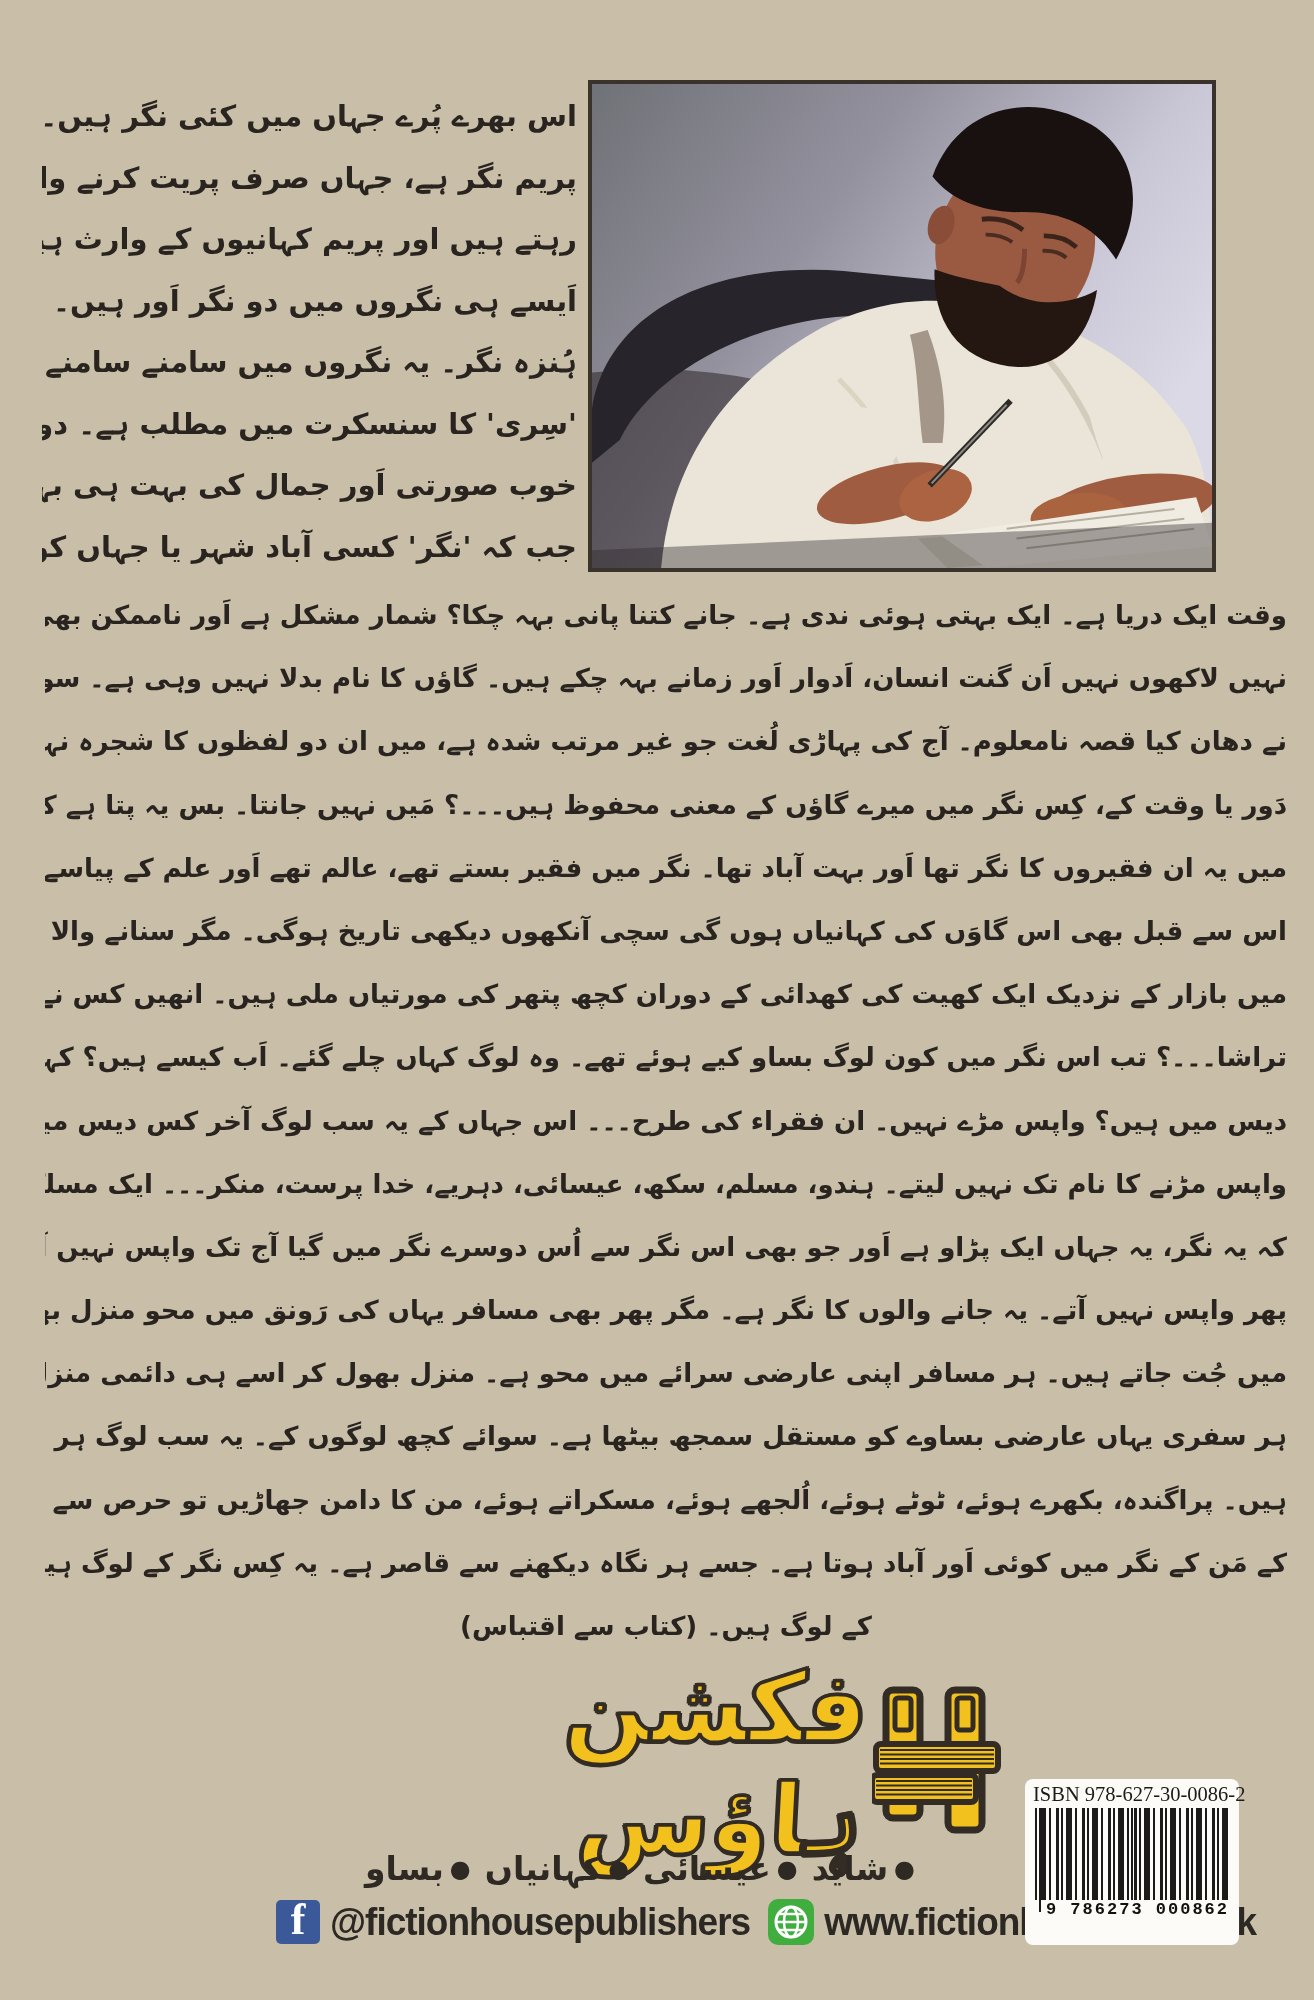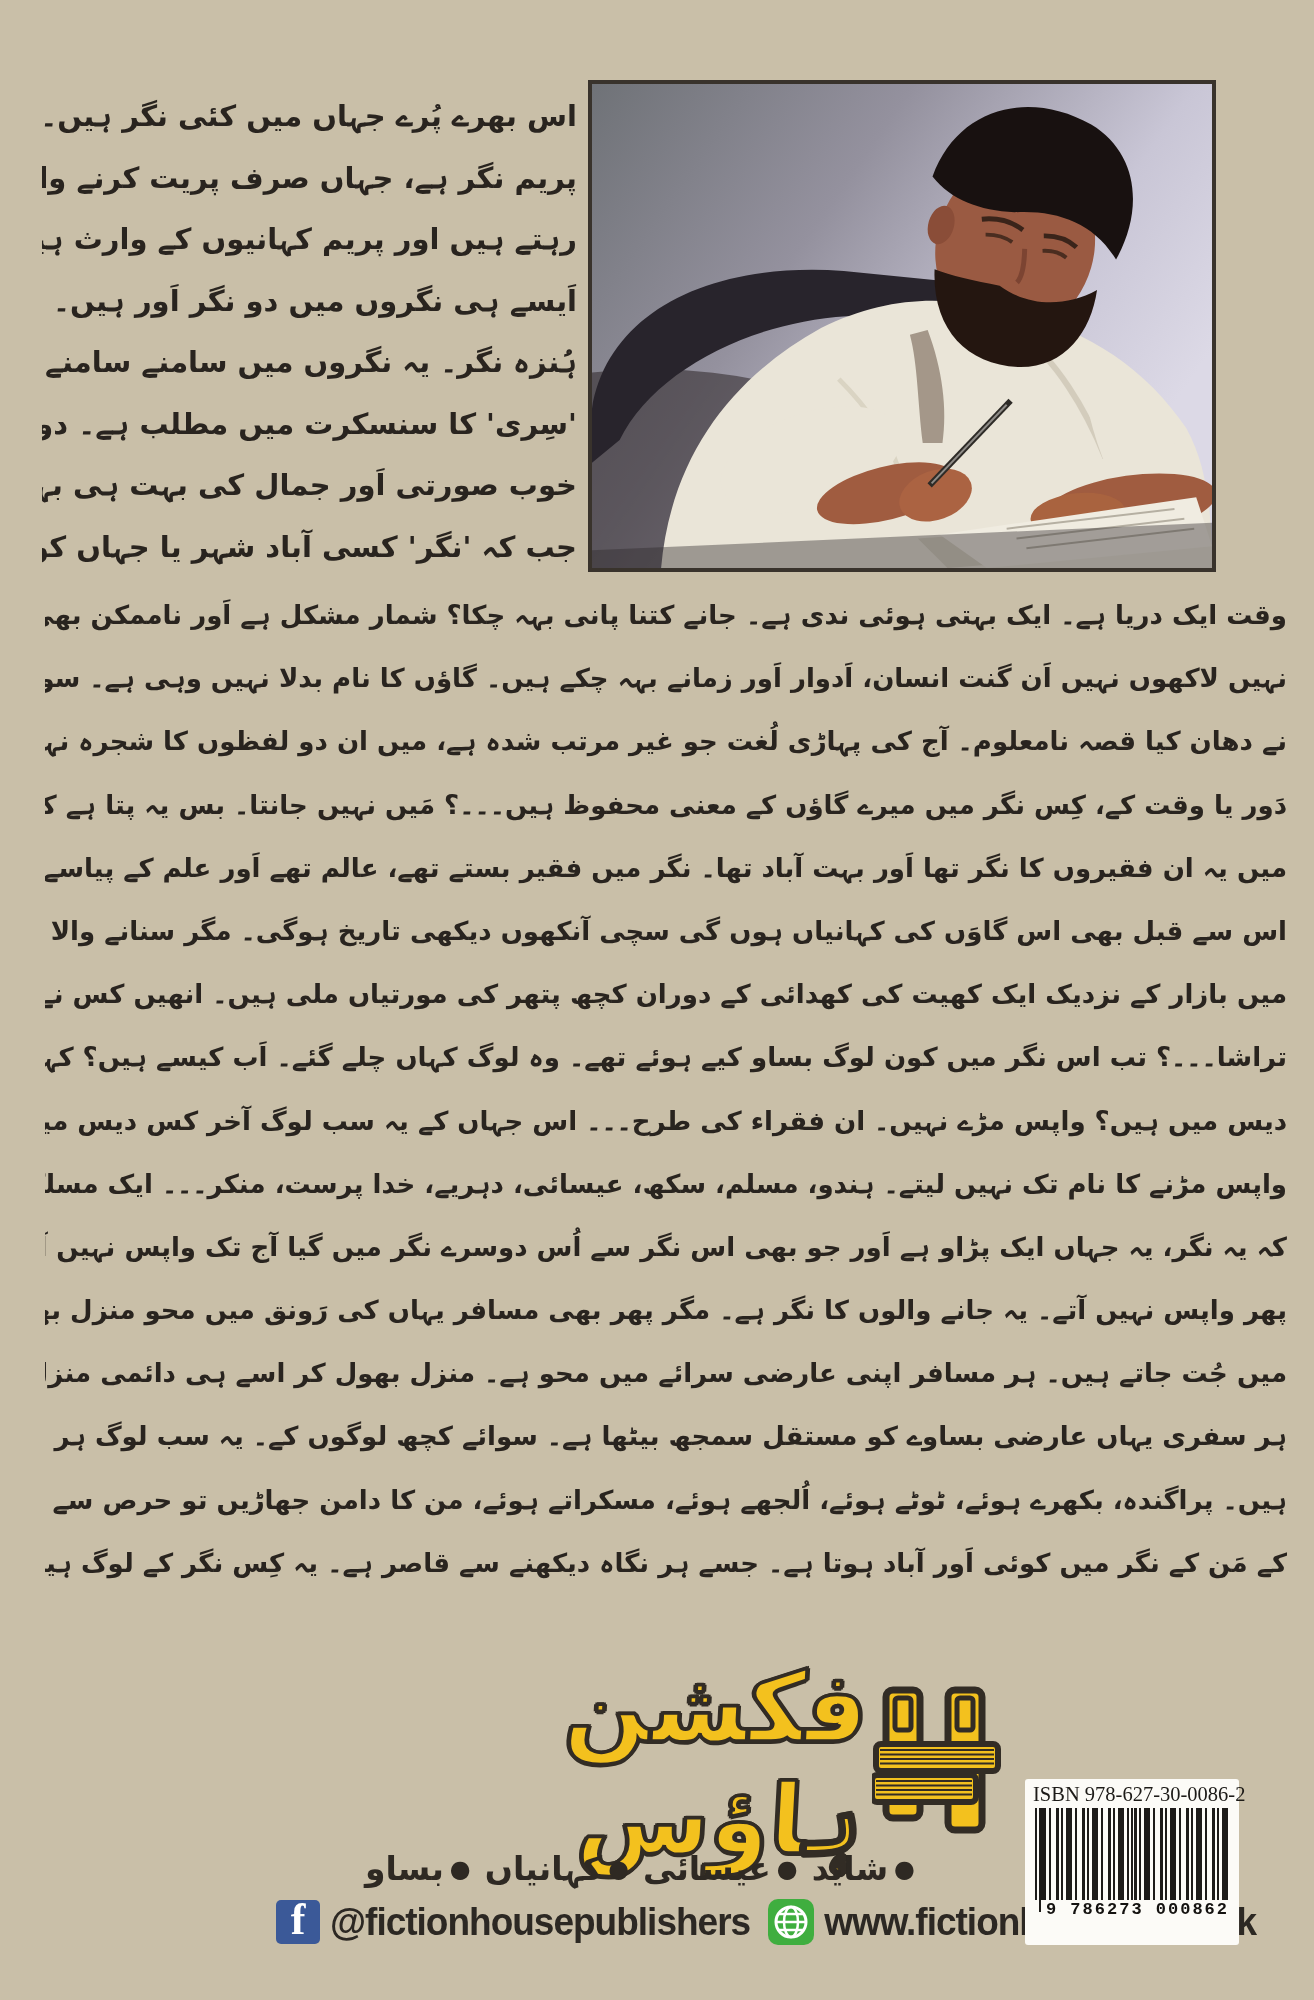--- a/index.html
+++ b/index.html
@@ -72,21 +72,21 @@
     font-weight:bold;font-size:37px;letter-spacing:-1px;color:#2c2823;
     transform:scaleY(1.05);
   }
   .globe-icon{
     width:46px;height:46px;border-radius:10px;background:#3fae3f;
     display:flex;align-items:center;justify-content:center;margin-left:8px;
   }
   
   .isbn-box{
     position:absolute;left:1025px;top:1779px;width:214px;height:166px;
-    background:#fcfbf7;border-radius:3px;
+    background:#fcfbf7;border-radius:8px;
     box-sizing:border-box;padding:4px 8px 0 8px;
   }
   .isbn-label{
     font-family:"Liberation Serif",serif;
     font-size:20.5px;color:#1d1b18;text-align:center;white-space:nowrap;
   }
   .bars-wrap{position:relative;height:104px;margin:2px 2px 0 2px;}
   .bars{
     position:absolute;left:0;top:0;right:0;height:92px;
     background:repeating-linear-gradient(90deg,
@@ -187,20 +187,21 @@
     <div class="uline">میں بازار کے نزدیک ایک کھیت کی کھدائی کے دوران کچھ پتھر کی مورتیاں ملی ہیں۔ انھیں کس نے تراشا اَور کیوں</div>
     <div class="uline">تراشا۔۔۔؟ تب اس نگر میں کون لوگ بساو کیے ہوئے تھے۔ وہ لوگ کہاں چلے گئے۔ اَب کیسے ہیں؟ کہاں ہیں؟ کِس</div>
     <div class="uline">دیس میں ہیں؟ واپس مڑے نہیں۔ ان فقراء کی طرح۔۔۔ اس جہاں کے یہ سب لوگ آخر کس دیس میں چلے جاتے ہیں کہ</div>
     <div class="uline">واپس مڑنے کا نام تک نہیں لیتے۔ ہندو، مسلم، سکھ، عیسائی، دہریے، خدا پرست، منکر۔۔۔ ایک مسلک پہ تو سب ہی متفق ہیں</div>
     <div class="uline">کہ یہ نگر، یہ جہاں ایک پڑاو ہے اَور جو بھی اس نگر سے اُس دوسرے نگر میں گیا آج تک واپس نہیں آیا لوگ بس جاتے ہی ہیں</div>
     <div class="uline">پھر واپس نہیں آتے۔ یہ جانے والوں کا نگر ہے۔ مگر پھر بھی مسافر یہاں کی رَونق میں محو منزل بھول کر، مسافر خانے کی آرائش</div>
     <div class="uline">میں جُت جاتے ہیں۔ ہر مسافر اپنی عارضی سرائے میں محو ہے۔ منزل بھول کر اسے ہی دائمی منزل جان بیٹھا ہے۔ مجھ سمیت</div>
     <div class="uline">ہر سفری یہاں عارضی بساوے کو مستقل سمجھ بیٹھا ہے۔ سوائے کچھ لوگوں کے۔ یہ سب لوگ ہر دَور میں خال خال ضرور نظر آتے</div>
     <div class="uline">ہیں۔ پراگندہ، بکھرے ہوئے، ٹوٹے ہوئے، اُلجھے ہوئے، مسکراتے ہوئے، من کا دامن جھاڑیں تو حرص سے خالی۔ ان</div>
     <div class="uline">کے مَن کے نگر میں کوئی اَور آباد ہوتا ہے۔ جسے ہر نگاہ دیکھنے سے قاصر ہے۔ یہ کِس نگر کے لوگ ہیں۔۔۔؟ شاید یہی فقیر نگر</div>
+    <div class="uline last">کے لوگ ہیں۔ (کتاب سے اقتباس)</div>
   </div>
 
   <div class="logo-text">فکشن ہاؤس</div>
   <div class="logo-icon">
     <svg width="130" height="148" viewBox="0 0 130 148">
       <g stroke="#322c25" stroke-width="7" fill="#f3c11e" stroke-linejoin="round">
         <rect x="14" y="4" width="34" height="128" rx="7"></rect>
         <rect x="76" y="4" width="34" height="140" rx="7"></rect>
       </g>
       <g stroke="#322c25" stroke-width="5" fill="#f3c11e">

